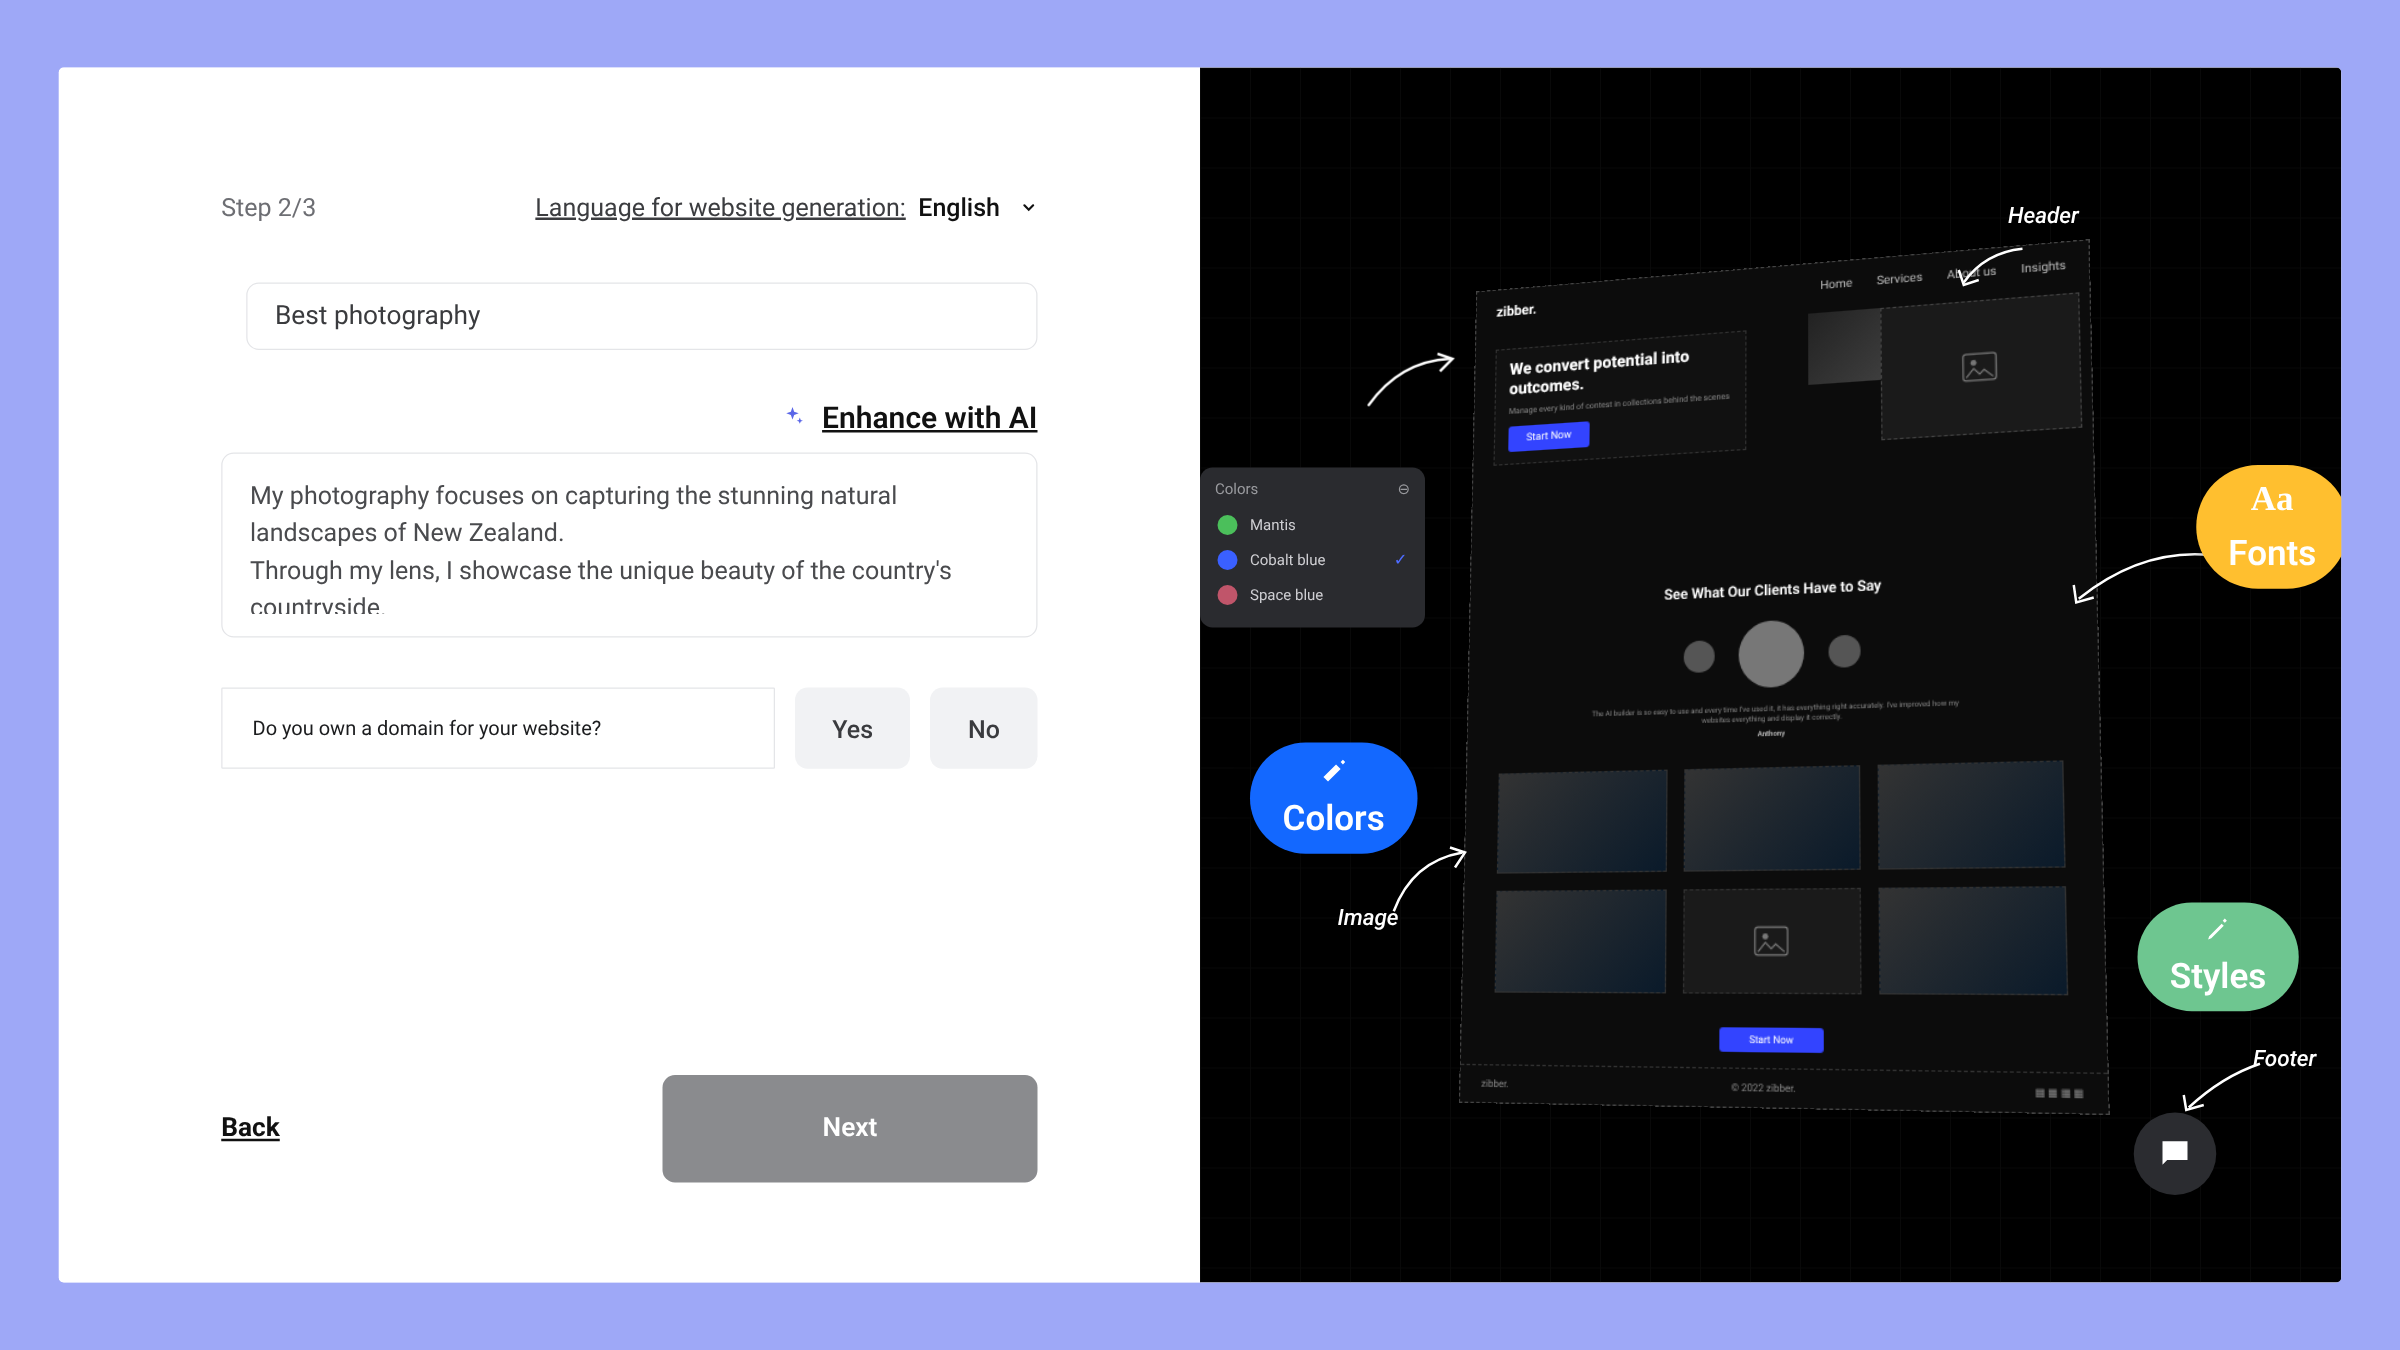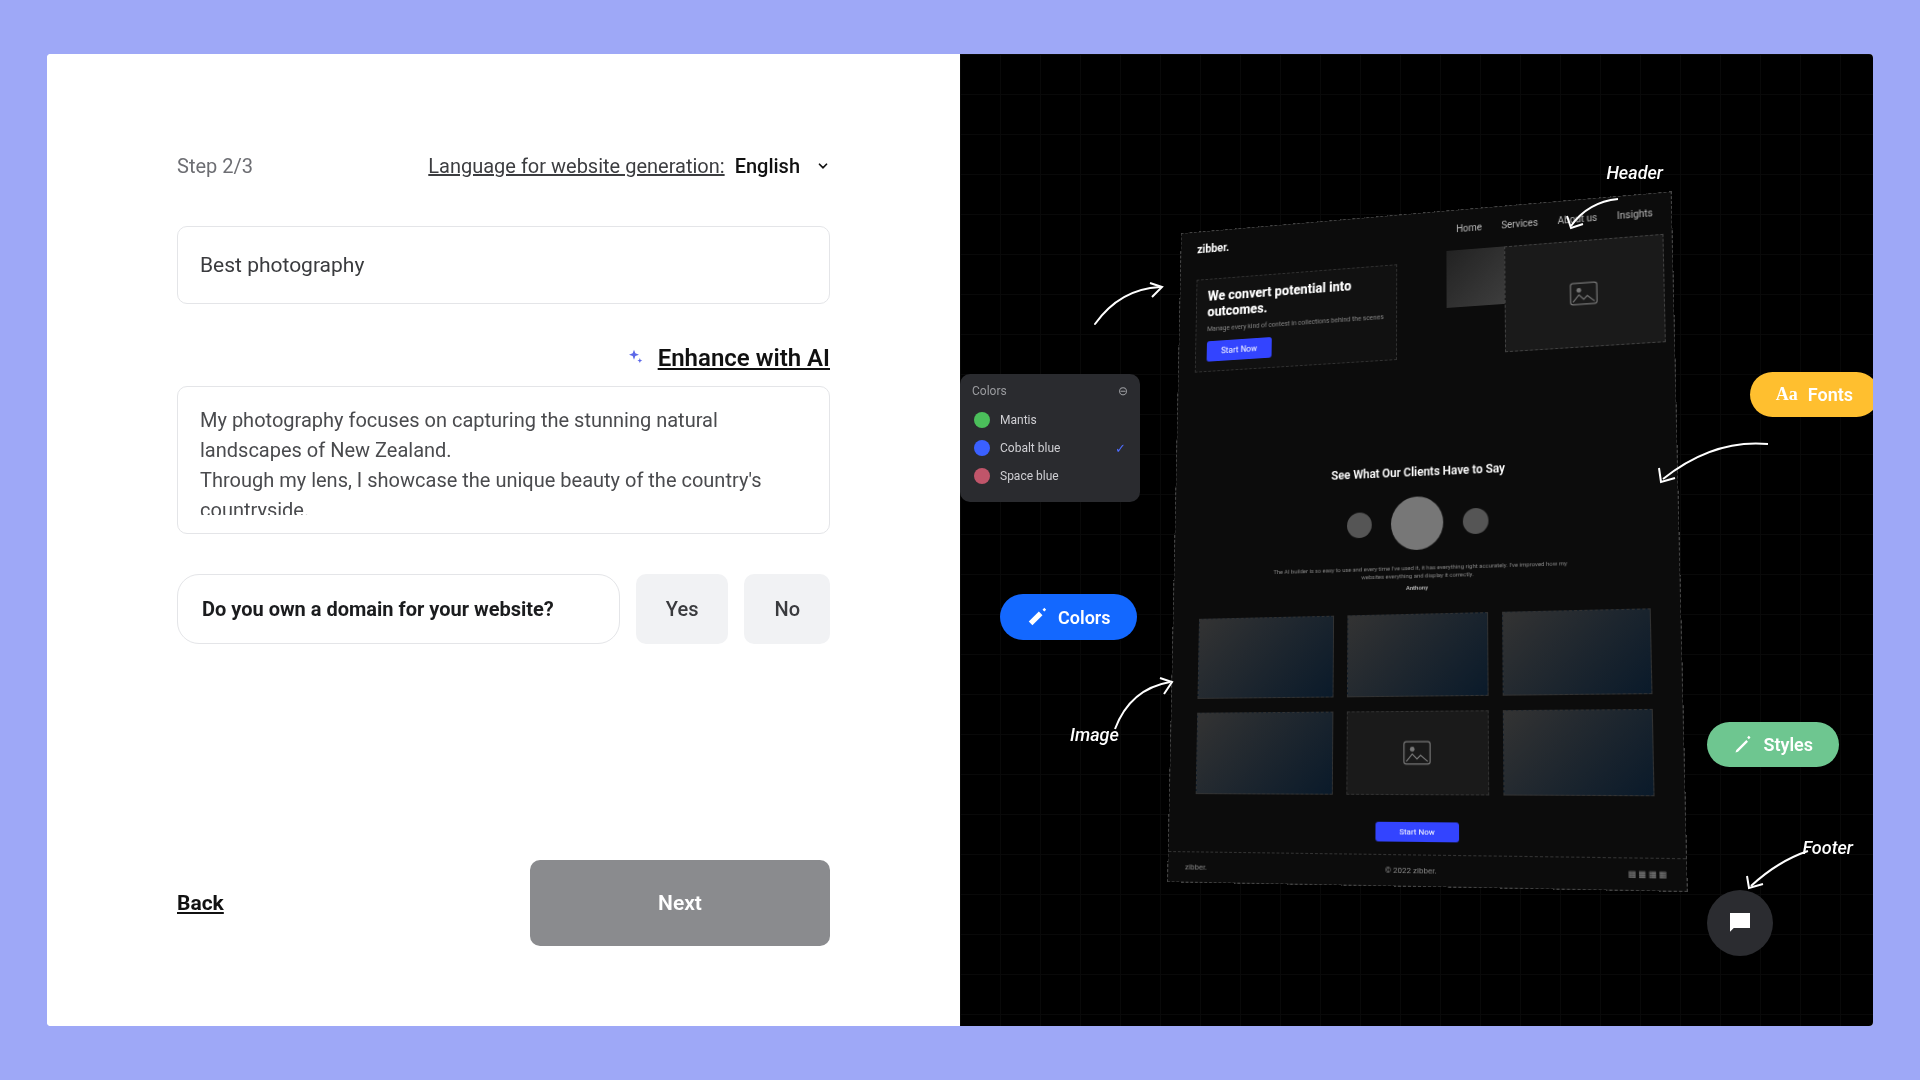--- a/index.html
+++ b/index.html
@@ -8,33 +8,33 @@
 .left { flex:0 0 50%; background:#fff; padding:100px 130px 80px 130px; display:flex; flex-direction:column; position:relative; }
 .right { flex:0 0 50%; background:#000; position:relative; overflow:hidden; }
 
 .top-row { display:flex; justify-content:space-between; align-items:center; margin-bottom:48px; }
 .step { color:#6d6e73; font-size:20px; }
 .lang-group { display:flex; align-items:center; gap:10px; font-size:20px; }
 .lang-label { color:#3c3d40;text-decoration:underline; }
 .lang-select { display:flex; align-items:center; gap:16px; color:#111; font-weight:500; cursor:pointer; }
 .chev { width:14px; height:14px; }
 
-.input-box { border:1px solid #e4e5e8; border-radius:10px; padding:26px 22px; font-size:21px; color:#3a3b3e; margin-bottom:40px; }
+.input-box { border:1px solid #e4e5e8; border-radius:10px; padding:14px 22px; font-size:21px; color:#3a3b3e; margin-bottom:40px;margin-left:20px; }
 
 .enhance-row { display:flex; justify-content:flex-end; align-items:center; gap:14px; margin-bottom:14px; }
 .sparkle { width:20px; height:20px; color:#5b67e8; }
 .enhance-link { font-size:24px; color:#111; font-weight:600; text-decoration:underline; cursor:pointer; }
 
 .textarea-wrap { border:1px solid #e4e5e8; border-radius:10px; padding:18px 10px 18px 22px; height:148px; overflow:hidden; position:relative; margin-bottom:40px; }
 .textarea { width:calc(100% - 14px); height:100%; border:none; outline:none; resize:none; font-size:20px; line-height:30px; color:#4a4b4e; font-family:inherit; overflow-y:auto; padding-right:12px; }
 .textarea::-webkit-scrollbar { width:8px; }
 .textarea::-webkit-scrollbar-thumb { background:#b4b5b9; border-radius:4px; }
 
 .domain-row { display:flex; gap:16px; align-items:stretch; }
-.domain-q { flex:1; border:1px solid #e4e5e8; border-radius:22px; padding:22px 24px; font-size:20px; font-weight:700; color:#1b1c1e; }
+.domain-q { flex:1; border:1px solid #e4e5e8; border-radius:1px; padding:22px 24px; font-size:16px; font-weight:400; color:#1b1c1e; }
 .opt-btn { background:#f1f2f4; border:none; border-radius:10px; padding:0 30px; font-size:20px; font-weight:500; color:#3a3b3e; cursor:pointer; }
 
 .footer-row { margin-top:auto; display:flex; justify-content:space-between; align-items:center; }
 .back-link { font-size:21px; font-weight:700; text-decoration:underline; color:#111; cursor:pointer; }
 .next-btn { background:#8a8b8e; color:#fff; border:none; border-radius:10px; width:300px; height:86px; font-size:21px; font-weight:600; cursor:pointer; }
 
 
 .grid-bg { position:absolute; inset:0; background-image:linear-gradient(#1a1a1a 1px,transparent 1px),linear-gradient(90deg,#1a1a1a 1px,transparent 1px); background-size:40px 40px; opacity:.35; }
 .mock { position:absolute; left:50%; top:50%; width:520px; height:680px; background:#0c0c0c; border:1px dashed #444; transform:translate(-50%,-50%) perspective(1600px) rotateX(8deg) rotateY(-14deg); transform-origin:center; }
 .mock-hdr { display:flex; justify-content:space-between; align-items:center; padding:12px 18px; color:#ccc; font-size:11px; }
@@ -53,21 +53,21 @@
 .av { width:26px; height:26px; border-radius:50%; background:#555; }
 .av.big { width:54px; height:54px; background:#777; }
 .testi-p { color:#888; font-size:6px; margin:14px auto 0; width:320px; line-height:8px; }
 .gal { display:grid; grid-template-columns:repeat(3,1fr); gap:14px; padding:22px 28px; }
 .tile { background:#1a1a1a; height:82px; border:1px dashed #333; }
 .tile.img { background:linear-gradient(135deg,#333,#0a1a2a); }
 .tile.ph { display:flex; align-items:center; justify-content:center; color:#666; }
 .start2 { background:#3344ff; color:#fff; font-size:8px; padding:5px 24px; display:block; width:fit-content; margin:4px auto 0; border-radius:3px; }
 .mock-ftr { position:absolute; bottom:0; left:0; right:0; padding:10px 18px; display:flex; justify-content:space-between; align-items:center; color:#888; font-size:8px; border-top:1px dashed #333; }
 
-.badge { position:absolute; display:flex; align-items:center; gap:10px; border-radius:999px; padding:12px 26px; font-size:18px; font-weight:600; box-shadow:0 4px 18px rgba(0,0,0,.35); z-index:5; }
+.badge { position:absolute; display:flex; align-items:center; gap:10px; border-radius:999px; padding:12px 26px; font-size:28px; font-weight:600; box-shadow:0 4px 18px rgba(0,0,0,.35); z-index:5;flex-direction:column; }
 .b-colors { left:40px; top:540px; background:#1368ff; color:#fff; }
 .b-fonts  { right:-6px; top:318px; background:#ffbf2f; color:#fff; }
 .b-styles { right:34px; top:668px; background:#6ec690; color:#fff; }
 
 .palette { position:absolute; left:0; top:320px; width:180px; background:#2a2b2f; border-radius:10px; padding:10px 12px 12px; color:#cfcfd3; font-size:13px; z-index:5; }
 .pal-hd { display:flex; justify-content:space-between; align-items:center; font-size:12px; color:#9a9b9f; margin-bottom:8px; }
 .pal-row { display:flex; align-items:center; gap:10px; padding:6px 2px; font-size:12px; }
 .swatch { width:16px; height:16px; border-radius:50%; }
 .check { margin-left:auto; color:#4e6cff; font-size:13px; }
 

